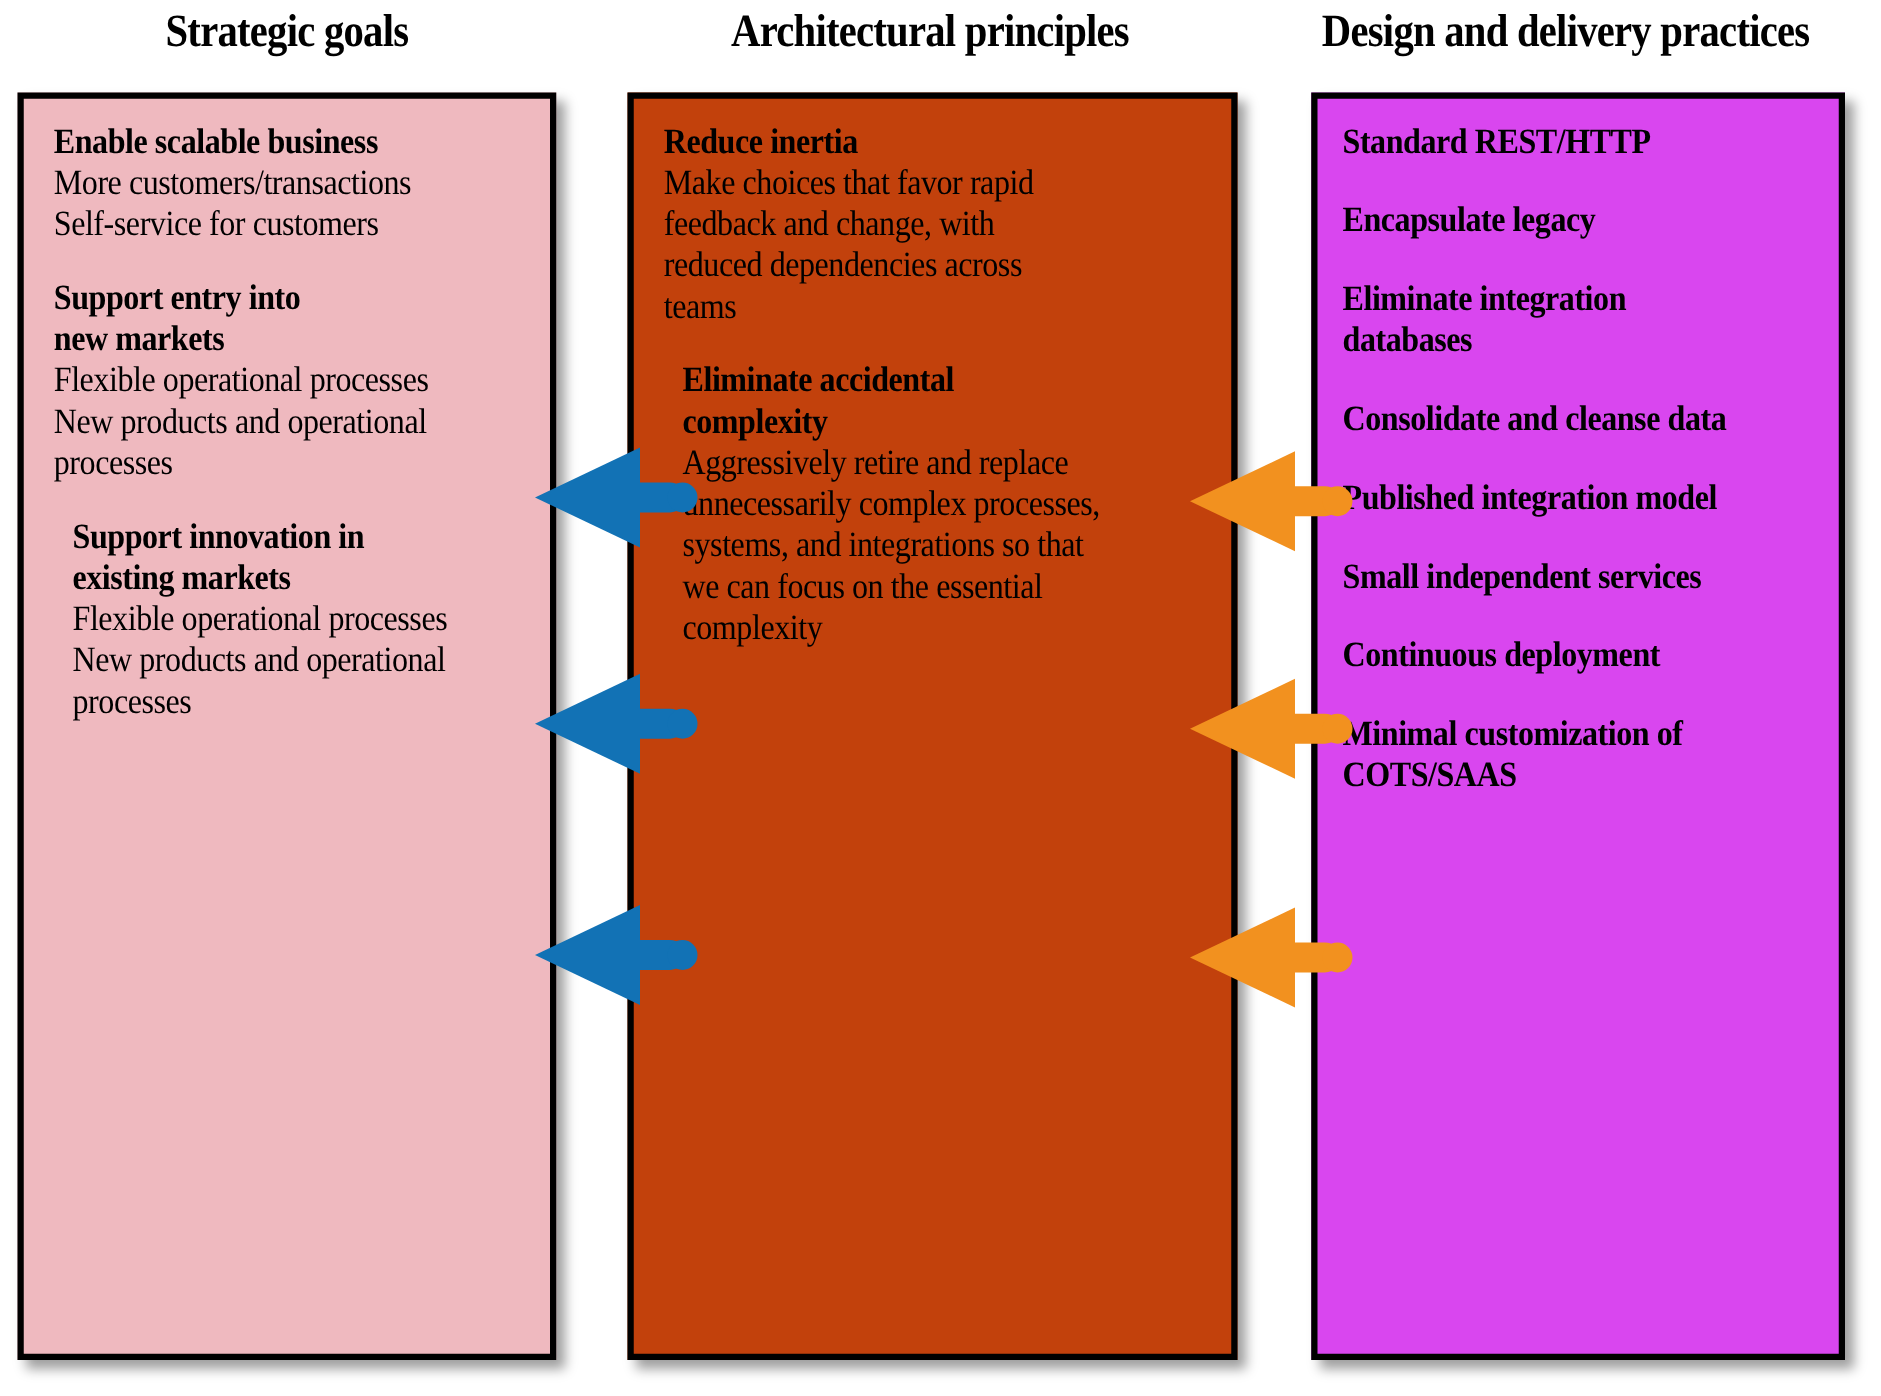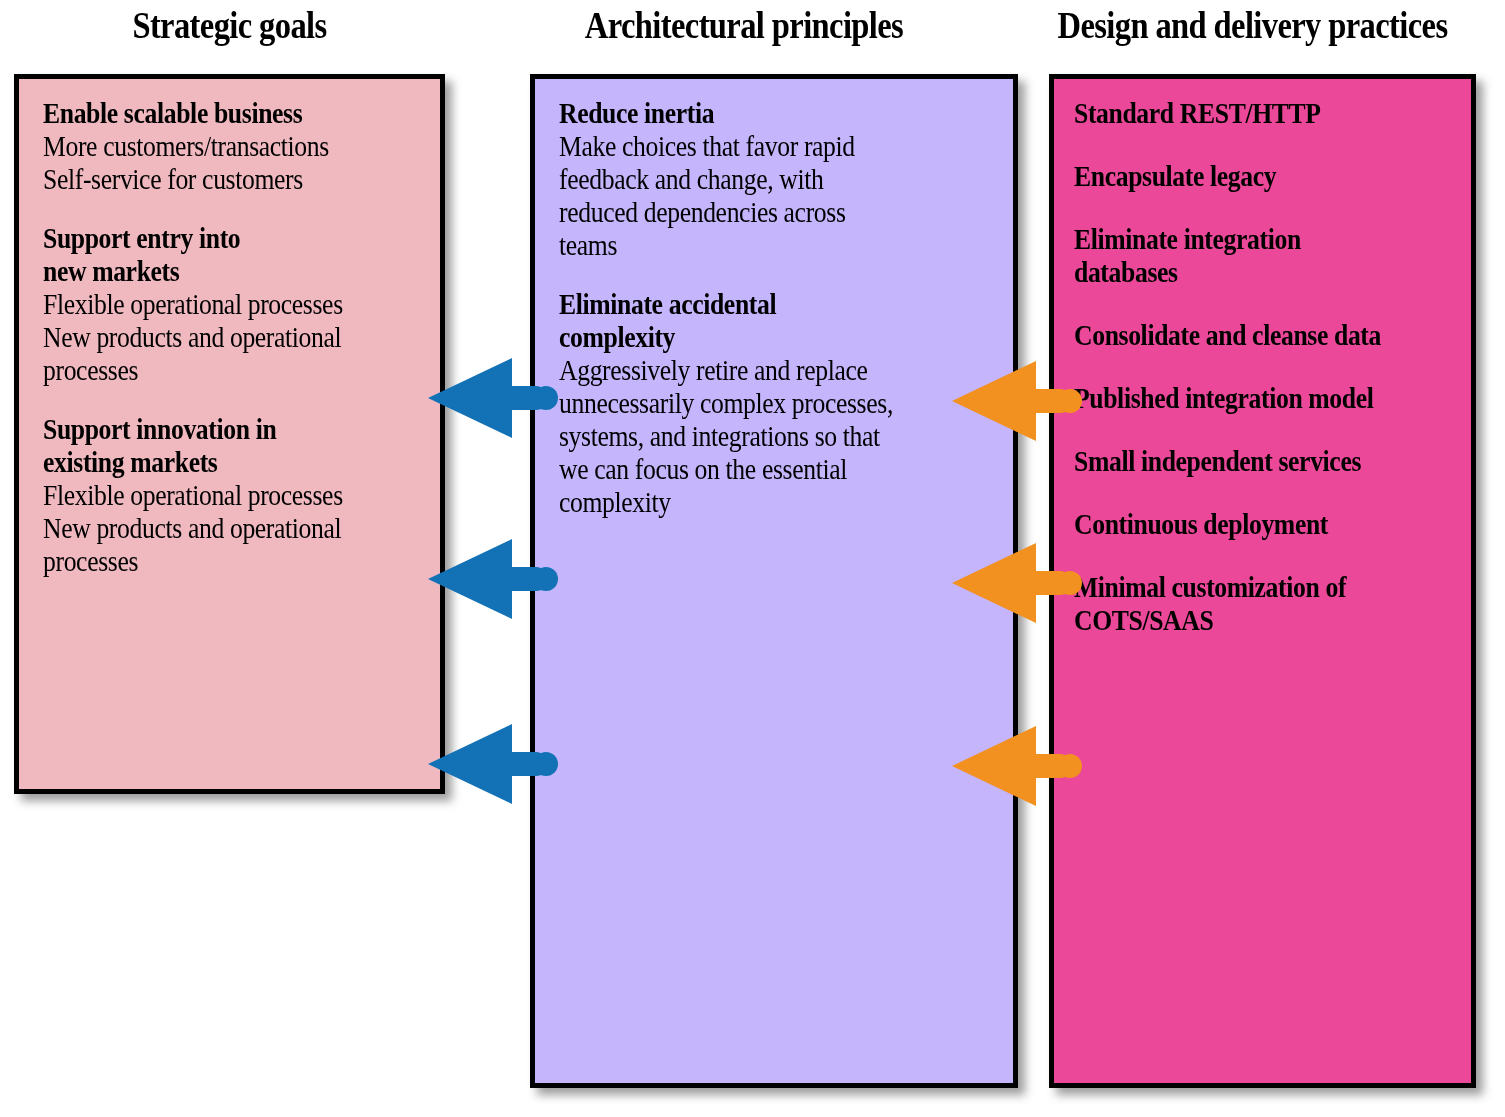--- a/index.html
+++ b/index.html
@@ -42,32 +42,32 @@
   #heading-practices  { left: 1025px; top: 6px;  width: 455px; }
 
   
   .panel {
     position: absolute;
     border: 5px solid #000000;
     box-sizing: border-box;
     box-shadow: 7px 7px 9px rgba(0,0,0,0.38);
     overflow: hidden;
   }
-  #panel-goals      { left: 14px;   top: 74px; width: 431px; height: 720px; background: #efb9bf; }
-  #panel-principles { left: 530px;  top: 74px; width: 488px; height: 1014px; background: #c4b5fd; }
-  #panel-practices  { left: 1049px; top: 74px; width: 427px; height: 1014px; background: #ec4899; }
+  #panel-goals      { left: 14px;   top: 74px; width: 431px; height: 1014px; background: #efb9bf; }
+  #panel-principles { left: 502px;  top: 74px; width: 488px; height: 1014px; background: #c2410c; }
+  #panel-practices  { left: 1049px; top: 74px; width: 427px; height: 1014px; background: #d946ef; }
 
   .panel-inner {
     padding: 18px 14px 10px 24px;
   }
   #panel-practices .panel-inner { padding-left: 20px; }
 
   
   .block { margin-bottom: 26px; }
-  .block:last-child { margin-bottom: 0; }
+  .block:last-child { margin-bottom: 0; margin-left: 15px; }
 
   .block-title {
     font-weight: bold;
     font-size: 28.5px;
     line-height: 33px;
     letter-spacing: -0.4px;
     color: #000000;
     transform: scaleX(0.9);
     transform-origin: left center;
     white-space: pre-line;

